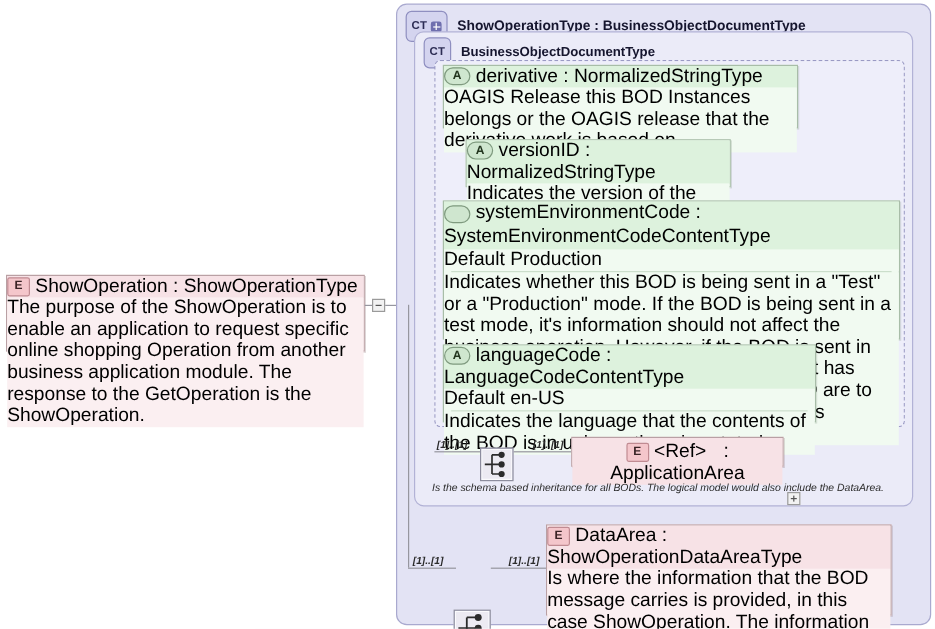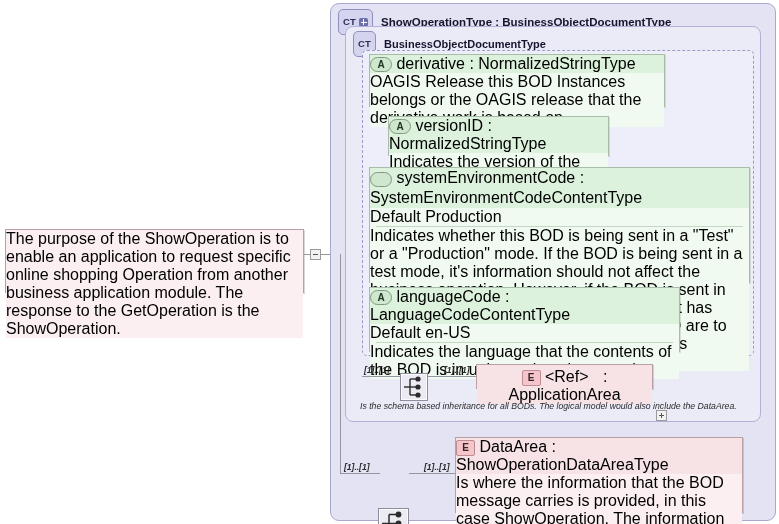--- a/index.html
+++ b/index.html
@@ -103,20 +103,24 @@
 
   .card-label{
     font-size:8.5px;font-style:italic;font-weight:bold;color:#2b2b2b;
     white-space:nowrap;
   }
 </style>
 </head>
 <body>
 
 <div class="abs el" style="left:5px;top:229px;width:299px;height:64px;">
+  <div class="hdr">
+    <span class="badge badge-E">E</span>
+    <span>ShowOperation : ShowOperationType</span>
+  </div>
   <div class="sep"></div>
   <div class="desc">The purpose of the ShowOperation is to enable an application to request specific online shopping Operation from another business application module.  The response to the GetOperation is the ShowOperation.</div>
 </div>
 
 <div class="abs ln h" style="left:304px;top:254px;width:6px;"></div>
 <div class="abs expander" style="left:310px;top:249px;"></div>
 <div class="abs ln h" style="left:321px;top:254px;width:14px;"></div>
 
 <div class="abs ct-outer" style="left:330px;top:3px;width:446px;height:518px;">
   <div class="title">

